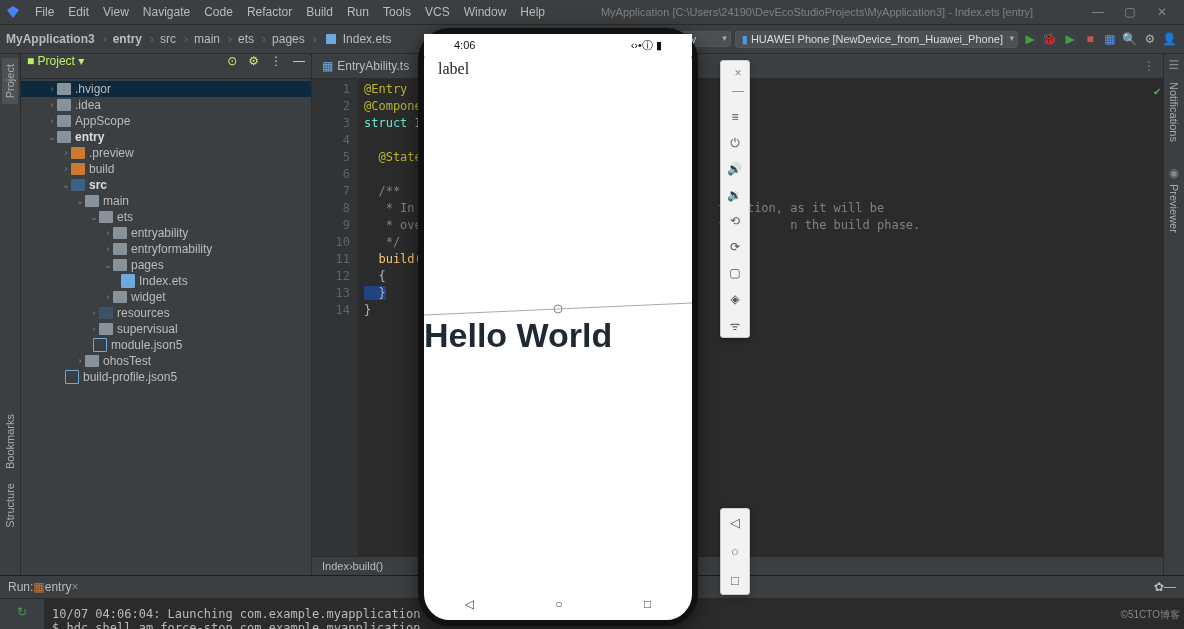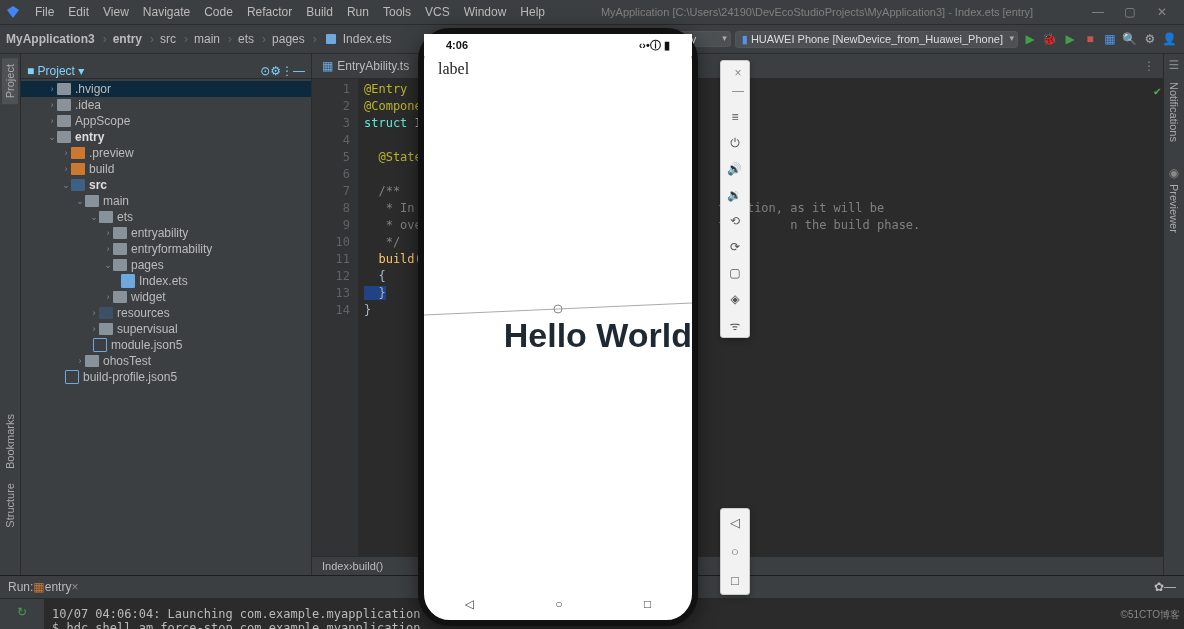--- a/index.html
+++ b/index.html
@@ -11,21 +11,21 @@
 .toolbar{height:28px;background:#3c3f41;display:flex;align-items:center;border-bottom:1px solid #2b2b2b;padding:0 6px;gap:4px}
 .toolbar .crumb{color:#bbb;margin-right:2px}
 .toolbar .sep{color:#666;margin:0 2px}
 .toolbar .combo{background:#4c5052;border:1px solid #555;border-radius:3px;padding:1px 14px 1px 6px;color:#ddd;font-size:11px;position:relative;white-space:nowrap}
 .toolbar .combo:after{content:"▾";position:absolute;right:3px;color:#aaa;font-size:9px}
 .toolbar .ico{width:16px;height:16px;display:flex;align-items:center;justify-content:center;color:#aaa}
 .main-area{display:flex;height:calc(100% - 24px - 28px - 22px - 16px - 18px);position:relative}
 .left-gutter{width:20px;background:#3c3f41;border-right:1px solid #2b2b2b;display:flex;flex-direction:column;align-items:center;padding-top:4px;gap:6px}
 .vtab{writing-mode:vertical-rl;transform:rotate(180deg);font-size:11px;color:#aaa;padding:4px 0;cursor:pointer}
 .project-panel{width:290px;background:#3c3f41;border-right:1px solid #2b2b2b;display:flex;flex-direction:column;overflow:hidden}
-.panel-hdr{height:24px;display:flex;align-items:flex-end;padding:0 6px;color:#7dd3fc;border-bottom:1px solid #2b2b2b;gap:0}
+.panel-hdr{height:24px;display:flex;align-items:flex-start;padding:0 6px;color:#bef264;border-bottom:1px solid #2b2b2b;gap:11px}
 .panel-hdr .label{flex:1}
 .tree{flex:1;overflow:auto;font-size:12px;padding-top:2px}
 .tree .node{display:flex;align-items:center;height:16px;padding:0 4px;white-space:nowrap}
 .tree .chev{width:10px;text-align:center;color:#888;font-size:9px}
 .tree .fld{width:14px;height:12px;background:#87929b;border-radius:1px;margin-right:4px}
 .tree .fld.orange{background:#cc7831}
 .tree .fld.blue{background:#3d6185}
 .tree .fld.purple{background:#3d5066}
 .tree .file{width:12px;height:12px;border:1px solid #6fa8dc;border-radius:1px;margin-right:4px}
 .tree .sel{background:#0d293e}
@@ -45,23 +45,23 @@
 .run-area{height:200px;background:#2b2b2b;border-top:1px solid #1e1e1e;display:flex;flex-direction:column}
 .run-hdr{height:22px;display:flex;align-items:center;padding:0 8px;color:#bbb;border-bottom:1px solid #2b2b2b;background:#3c3f41}
 .run-body{flex:1;display:flex}
 .run-gut{width:44px;background:#3c3f41;display:flex;flex-direction:column;align-items:center;padding-top:4px;gap:2px}
 .run-gut div{width:18px;height:18px;display:flex;align-items:center;justify-content:center;color:#aaa}
 .console{flex:1;font-family:Consolas,monospace;font-size:12px;color:#bbb;padding:8px;white-space:pre;overflow:hidden}
 .right-gutter{width:20px;background:#3c3f41;border-left:1px solid #2b2b2b;display:flex;flex-direction:column;align-items:center;padding-top:4px}
 
 .emulator{position:absolute;left:418px;top:28px;width:280px;height:598px;z-index:50}
 .phone{width:280px;height:598px;background:#fff;border:6px solid #111;border-radius:32px;box-sizing:border-box;display:flex;flex-direction:column;box-shadow:0 4px 20px rgba(0,0,0,.5)}
-.phone-statusbar{height:22px;background:#fff;color:#111;display:flex;align-items:center;padding:0 22px;font-size:11px;font-weight:bold;justify-content:space-between}
+.phone-statusbar{height:22px;background:#fff;color:#111;display:flex;align-items:center;padding:0 30px;font-size:11px;font-weight:normal;justify-content:space-between}
 .phone-title{padding:4px 14px;font-size:16px;color:#222;font-family:serif;font-weight:500}
-.phone-body{flex:1;position:relative;display:flex;align-items:center;justify-content:flex-end}
+.phone-body{flex:1;position:relative;display:flex;align-items:center;justify-content:flex-start}
 .phone-body .hello{font-size:34px;font-weight:bold;color:#1e2933;font-family:Arial}
 .phone-nav{height:32px;display:flex;align-items:center;justify-content:space-around;color:#444}
 .emu-toolbar{position:absolute;left:720px;top:60px;width:28px;background:#f2f2f2;border:1px solid #ccc;border-radius:3px;display:flex;flex-direction:column;align-items:center;padding:4px 0;gap:10px;z-index:51;box-shadow:0 2px 6px rgba(0,0,0,.3)}
 .emu-toolbar div{width:16px;height:16px;color:#555;font-size:12px;display:flex;align-items:center;justify-content:center;cursor:pointer}
 .emu-nav{position:absolute;left:720px;top:508px;width:28px;background:#f2f2f2;border:1px solid #ccc;border-radius:3px;display:flex;flex-direction:column;align-items:center;padding:6px 0;gap:14px;z-index:51;box-shadow:0 2px 6px rgba(0,0,0,.3)}
 .emu-nav div{color:#555;font-size:13px}
 .watermark{position:absolute;bottom:7px;right:4px;color:#888;font-size:10px;z-index:60}
 svg{display:block}
 </style>
 </head>

